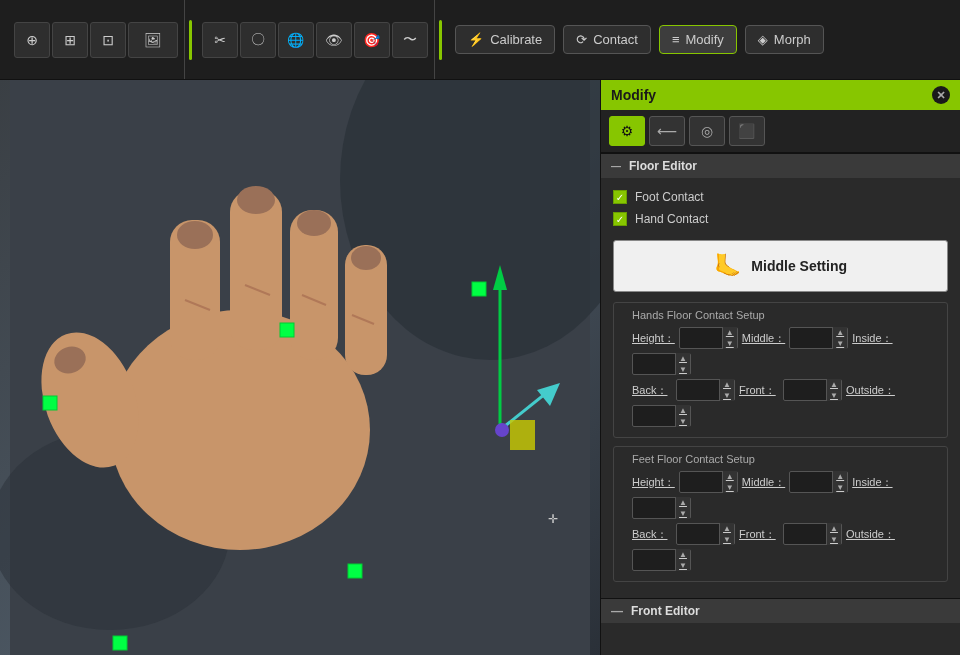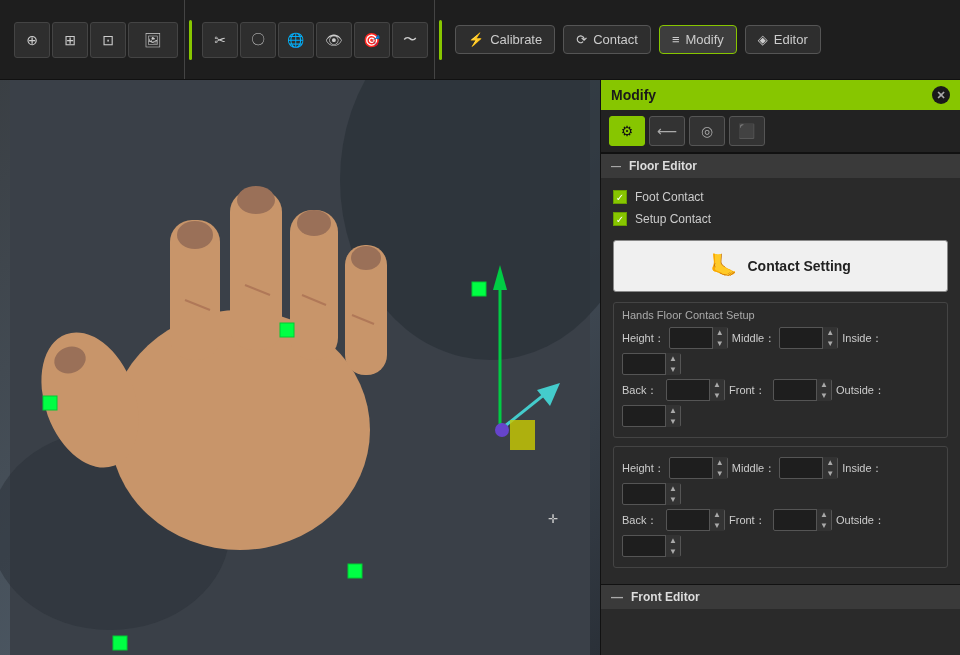--- a/index.html
+++ b/index.html
@@ -191,33 +191,34 @@
     }
     .contact-icon {
       font-size: 22px;
     }
 
     
     .setup-group {
       border: 1px solid #444;
       border-radius: 3px;
       margin: 8px 0;
-      padding: 6px 8px;
+      padding: 6px 18px;
     }
     .setup-group-title {
       font-size: 11px;
       color: #aaa;
       margin-bottom: 6px;
     }
     .setup-row {
       display: flex;
       align-items: center;
       gap: 4px;
       margin: 4px 0;
       flex-wrap: wrap;
+      text-decoration: underline;
     }
     .setup-label {
       color: #ccc;
       font-size: 11px;
       min-width: 40px;
     }
     .spinbox {
       display: flex;
       align-items: center;
       background: #1e1e1e;
@@ -306,21 +307,21 @@
     <div class="toolbar-action-btn">
       <span>⟳</span>
       <span>Contact</span>
     </div>
     <div class="toolbar-action-btn active">
       <span>≡</span>
       <span>Modify</span>
     </div>
     <div class="toolbar-action-btn">
       <span>◈</span>
-      <span>Editor</span>
+      <span>Morph</span>
     </div>
   </div>
 </div>
 
 <div id="main">
 
   <div id="viewport">
     <div class="viewport-bg">
 
       <svg class="hand-svg" viewBox="0 0 580 575" xmlns="http://www.w3.org/2000/svg">
@@ -410,26 +411,26 @@
 
       <div class="section-body">
 
         <div class="check-row">
           <div class="check-box"></div>
           <span class="check-label">Foot Contact</span>
         </div>
 
         <div class="check-row">
           <div class="check-box"></div>
-          <span class="check-label">Setup Contact</span>
+          <span class="check-label">Hand Contact</span>
         </div>
 
         <button class="contact-setting-btn">
           <span class="contact-icon">🦶</span>
-          <span>Contact Setting</span>
+          <span>Middle Setting</span>
         </button>
 
         <div class="setup-group">
           <div class="setup-group-title">Hands Floor Contact Setup</div>
 
           <div class="setup-row">
             <span class="setup-label">Height：</span>
             <div class="spinbox">
               <input type="text" style="">
               <div class="spinbox-arrows">
@@ -477,20 +478,21 @@
               <input type="text" style="">
               <div class="spinbox-arrows">
                 <button>▲</button>
                 <button>▼</button>
               </div>
             </div>
           </div>
         </div>
 
         <div class="setup-group">
+          <div class="setup-group-title">Feet Floor Contact Setup</div>
 
           <div class="setup-row">
             <span class="setup-label">Height：</span>
             <div class="spinbox">
               <input type="text" style="">
               <div class="spinbox-arrows">
                 <button>▲</button>
                 <button>▼</button>
               </div>
             </div>

